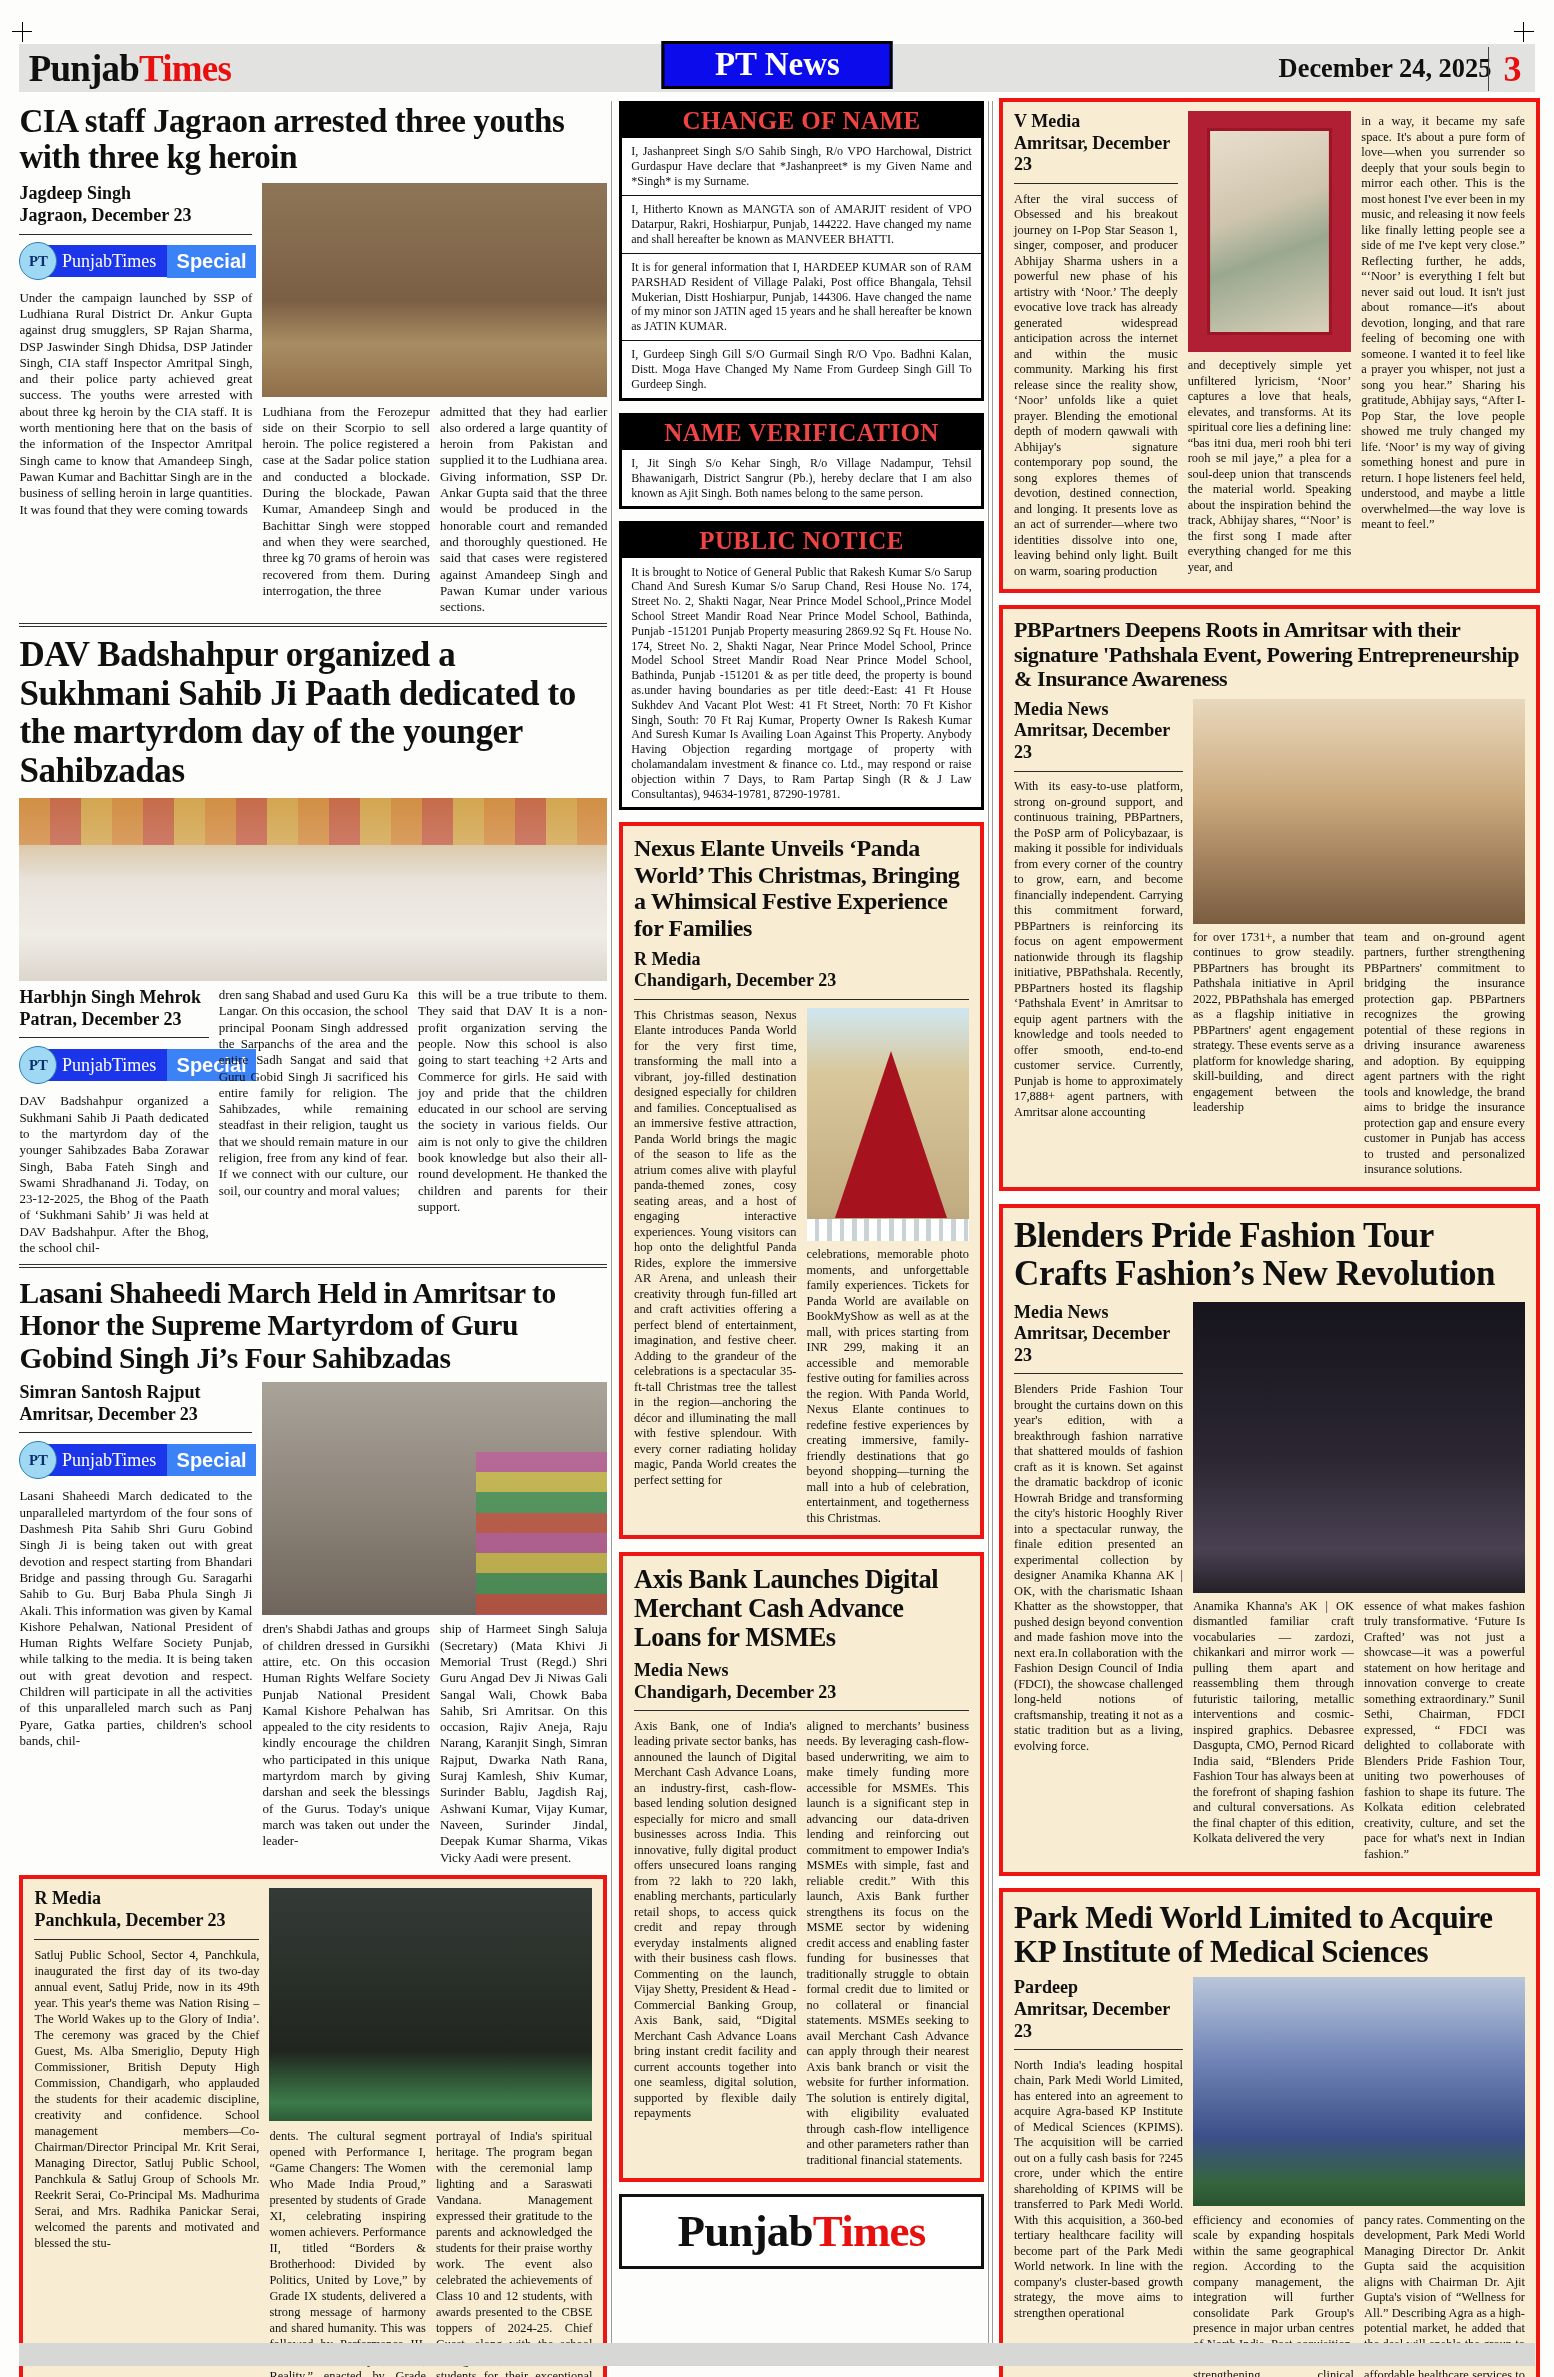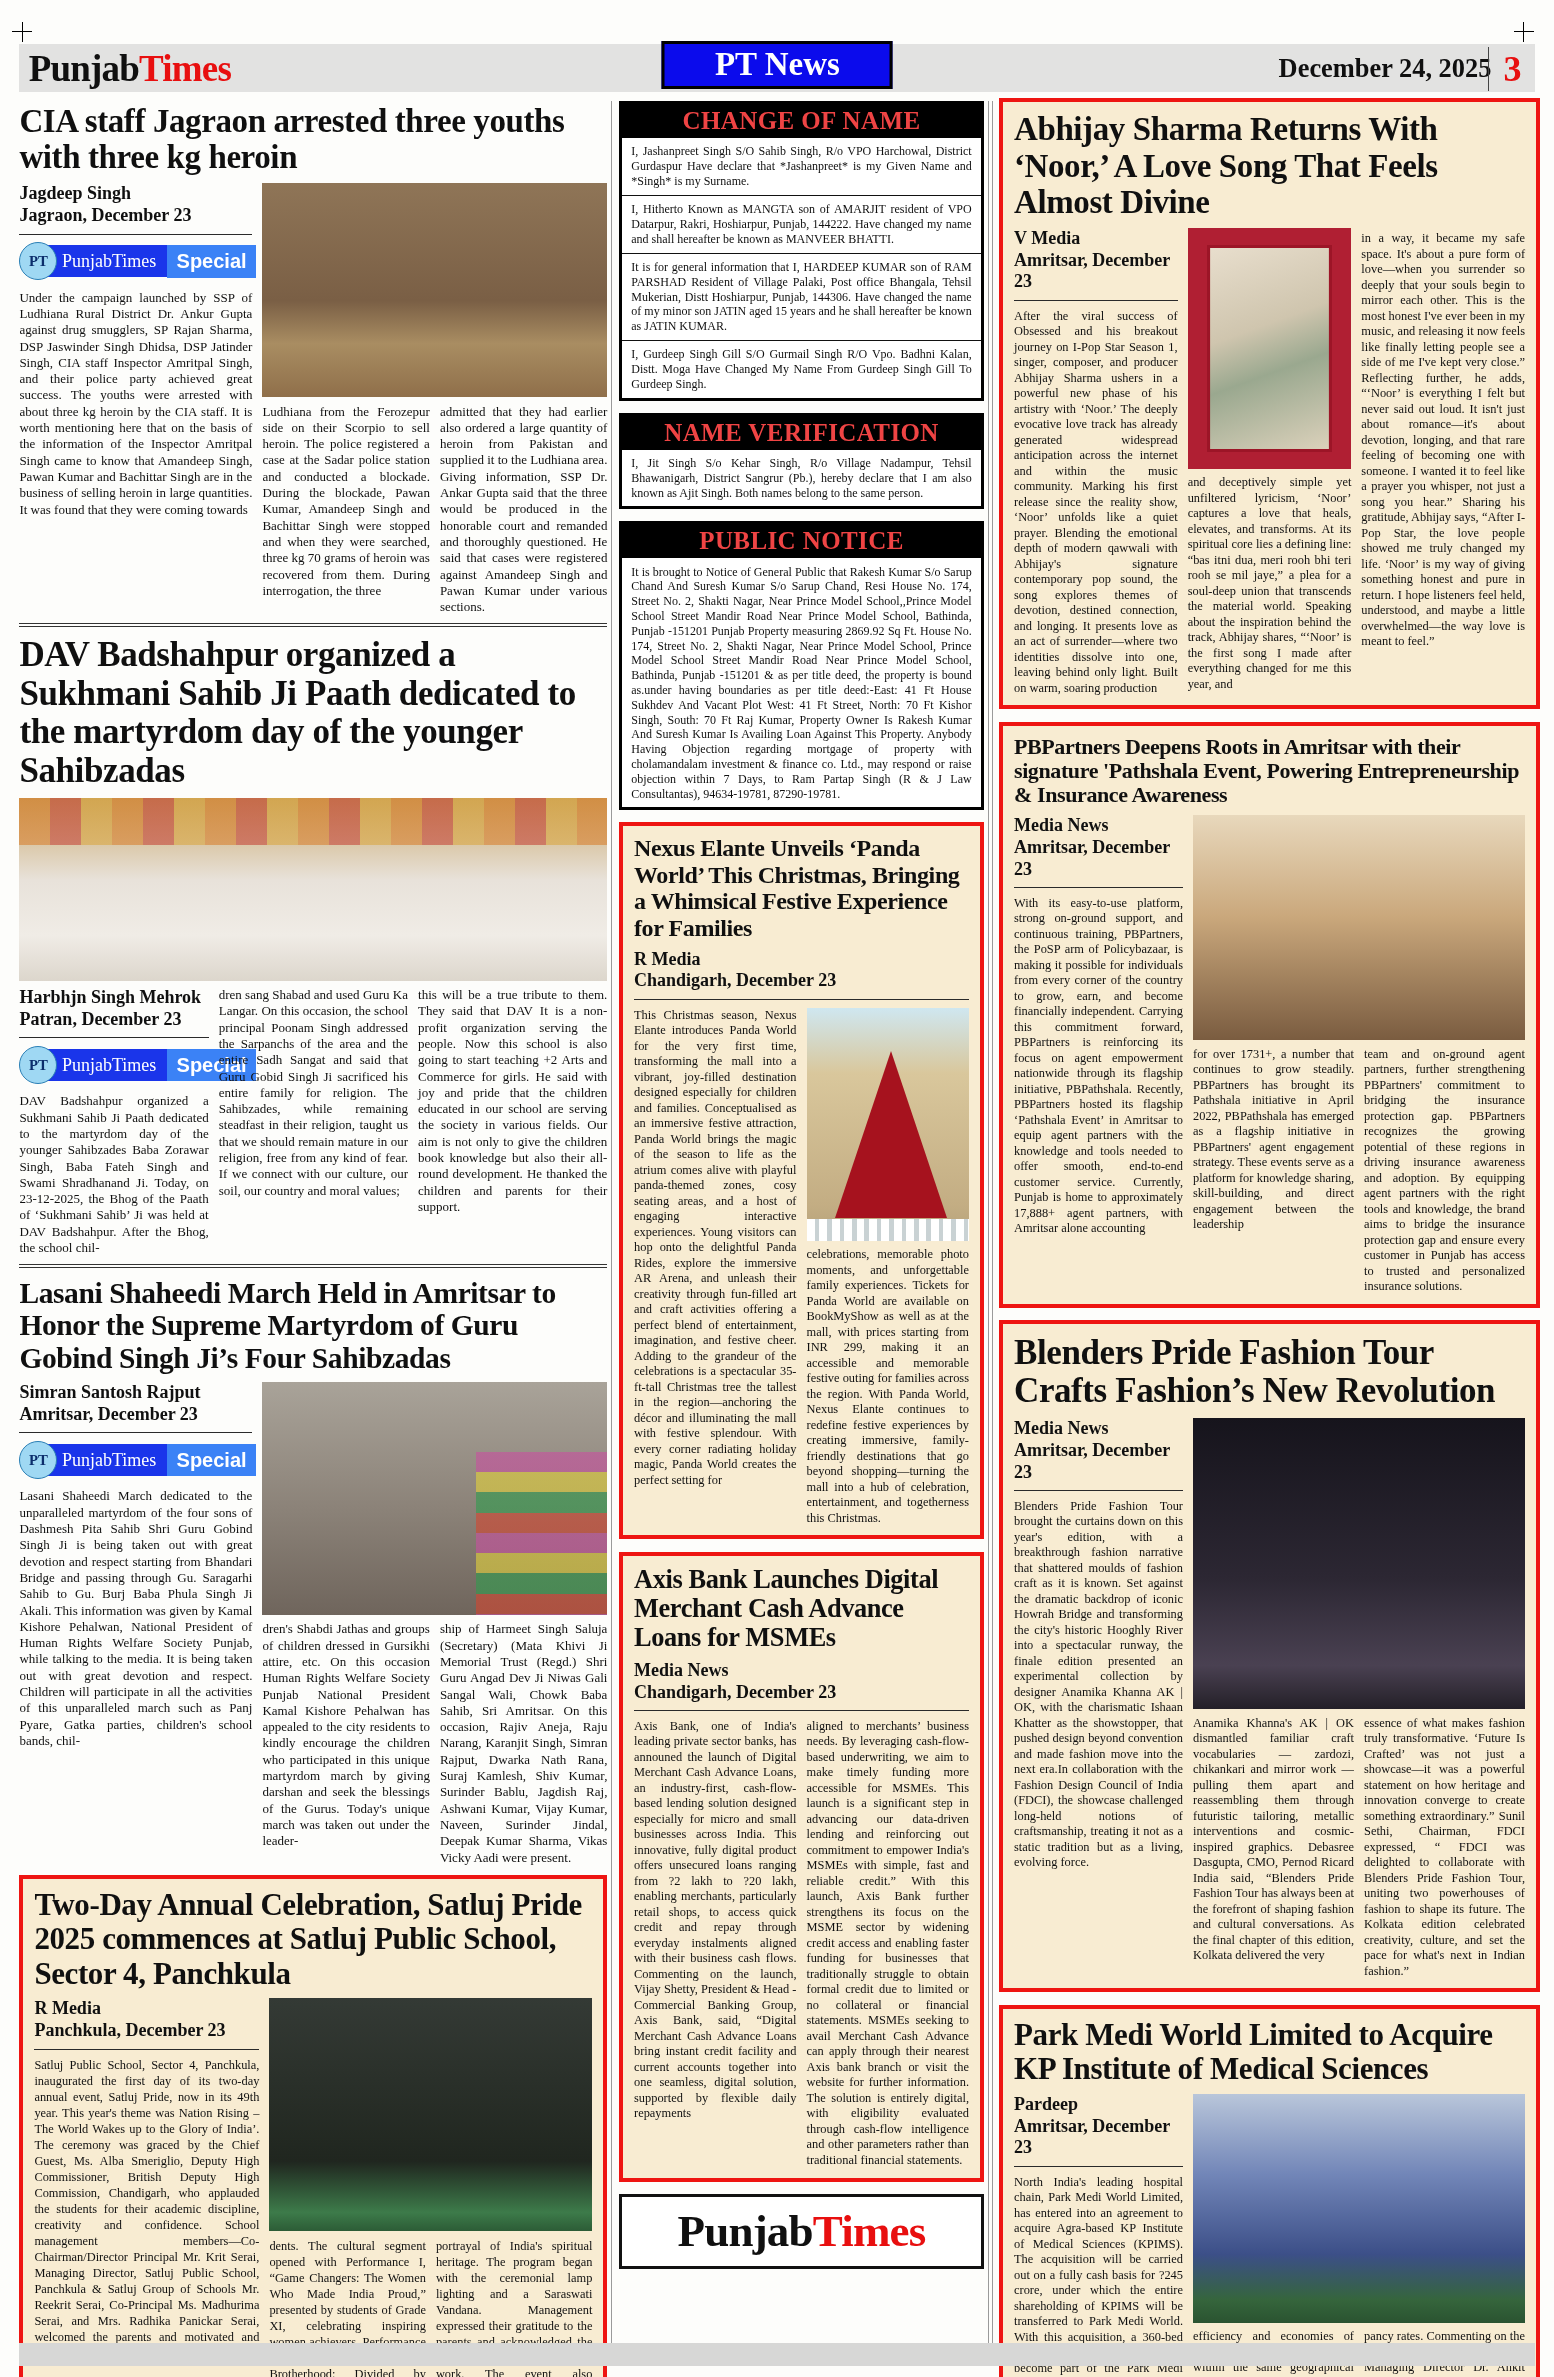--- a/index.html
+++ b/index.html
@@ -170,21 +170,20 @@
         <div class="ph ph-las"></div>
         <div class="cols">
           <div class="c bt">dren's Shabdi Jathas and groups of children dressed in Gursikhi attire, etc. On this occasion  Human Rights Welfare Society Punjab National President Kamal Kishore Pehalwan has appealed to the city residents to kindly encourage the children who participated in this unique martyrdom march by giving darshan and seek the blessings of the Gurus. Today's unique march was taken out under the leader-</div>
           <div class="c bt">ship of Harmeet Singh Saluja (Secretary) (Mata Khivi Ji Memorial Trust (Regd.) Shri Guru Angad Dev Ji Niwas Gali Sangal Wali, Chowk Baba Sahib, Sri Amritsar. On this occasion, Rajiv Aneja, Raju Narang, Karanjit Singh, Simran Rajput, Dwarka Nath Rana, Suraj Kamlesh, Shiv Kumar, Surinder Bablu, Jagdish Raj, Ashwani Kumar, Vijay Kumar, Naveen, Surinder Jindal, Deepak Kumar Sharma, Vikas Vicky Aadi were present.</div>
         </div>
       </div>
     </div>
   </article>
 
   <article class="rbox" style="margin-top:9.3px;">
-    <h2 class="h-sat">Two-Day Annual Celebration, Satluj Pride 2025 commences at Satluj Public School, Sector 4, Panchkula</h2>
     <div class="cols">
       <div style="flex:0 0 225px;min-width:0;">
         <div class="by">R Media</div>
         <div class="by">Panchkula, December 23</div>
         <hr class="rl">
         <div class="bt-s">Satluj Public School, Sector 4, Panchkula, inaugurated the first day of its two-day annual event, Satluj Pride, now in its 49th year. This year's theme was Nation Rising – The World Wakes up to the Glory of India’. The ceremony was graced by the Chief Guest, Ms. Alba Smeriglio, Deputy High Commissioner, British Deputy High Commission, Chandigarh, who applauded the students for their academic discipline, creativity and confidence. School management members—Co-Chairman/Director Principal Mr. Krit Serai, Managing Director, Satluj Public School, Panchkula &amp; Satluj Group of Schools Mr. Reekrit Serai, Co-Principal Ms. Madhurima Serai, and Mrs. Radhika Panickar Serai, welcomed the parents and motivated and blessed the stu-</div>
       </div>
       <div class="c">
         <div class="ph ph-sat"></div>
         <div class="cols">
@@ -246,21 +245,20 @@
 
   <section class="sbox">
     <div class="sbrand"><span>Punjab</span><span class="red">Times</span></div>
 
   </section>
 </div>
 
 <div class="colR">
 
   <article class="rbox">
-    <h2 class="h-abh">Abhijay Sharma Returns With ‘Noor,’ A Love Song That Feels Almost Divine</h2>
     <div class="cols">
       <div class="c">
         <div class="by">V Media</div>
         <div class="by">Amritsar, December 23</div>
         <hr class="rl">
         <div class="bt">After the viral success of Obsessed and his breakout journey on I-Pop Star Season 1, singer, composer, and producer Abhijay Sharma ushers in a powerful new phase of his artistry with ‘Noor.’ The deeply evocative love track has already generated widespread anticipation across the internet and within the music community. Marking his first release since the reality show, ‘Noor’ unfolds like a quiet prayer. Blending the emotional depth of modern qawwali with Abhijay's signature contemporary pop sound, the song explores themes of devotion, destined connection, and longing. It presents love as an act of surrender—where two identities dissolve into one, leaving behind only light. Built on warm, soaring production</div>
       </div>
       <div class="c">
         <div class="ph ph-abh">
           <div class="abh-collage"></div>

